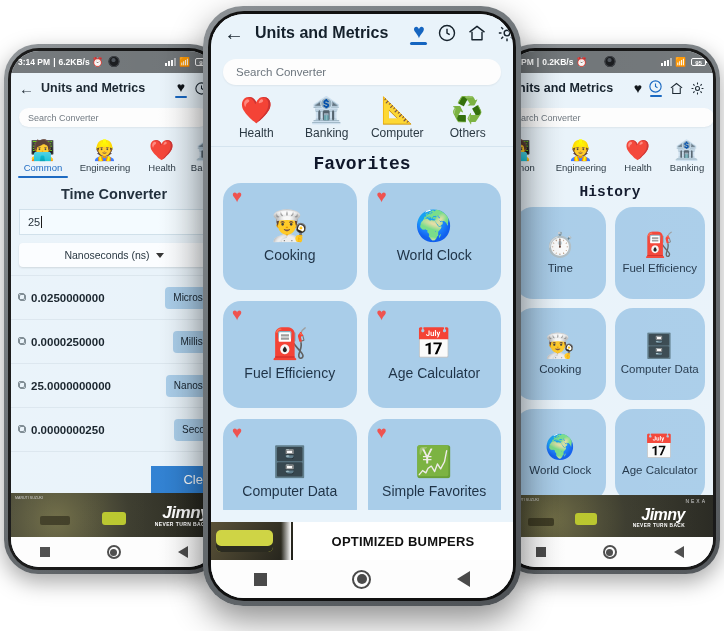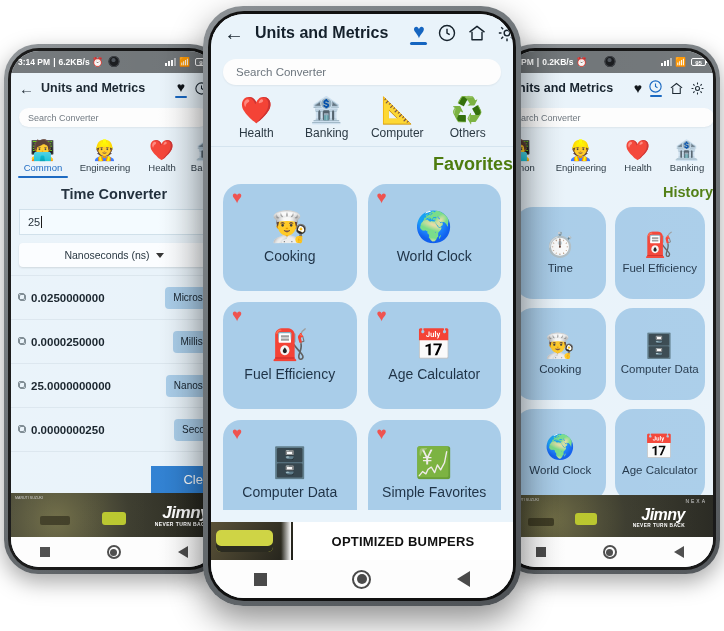--- a/index.html
+++ b/index.html
@@ -90,21 +90,21 @@
     box-shadow: 0 1px 2px rgba(0,0,0,.06);
   }
 
   .cats { display:flex; align-items:flex-end; flex:0 0 auto; }
   .cat { display:flex; flex-direction:column; align-items:center; position:relative; }
   .cat .lbl { color:#2b3943; white-space:nowrap; }
   .cat.active .lbl { color:#1565c0; }
   .cat .bar { position:absolute; bottom:0; background:#1565c0; border-radius:2px; }
   .emoji { line-height:1; font-family:"DejaVu Sans", sans-serif; }
 
-  .sectiontitle { text-align:right; color:#4d7c0f; font-weight:bold; flex:0 0 auto; }
+  .sectiontitle { text-align:center; color:#0f172a; font-weight:bold; flex:0 0 auto;font-family:Liberation Mono, monospace; }
 
   .grid { display:grid; grid-template-columns:1fr 1fr; flex:1; align-content:start; overflow:hidden; }
   .card {
     background:#a9cde9;
     border-radius:18px;
     position:relative;
     display:flex; flex-direction:column; align-items:center; justify-content:center;
   }
   .card .fav { position:absolute; color:#ef5350; line-height:1; }
   .card .cname { color:#1f3347; text-align:center; white-space:nowrap; }

